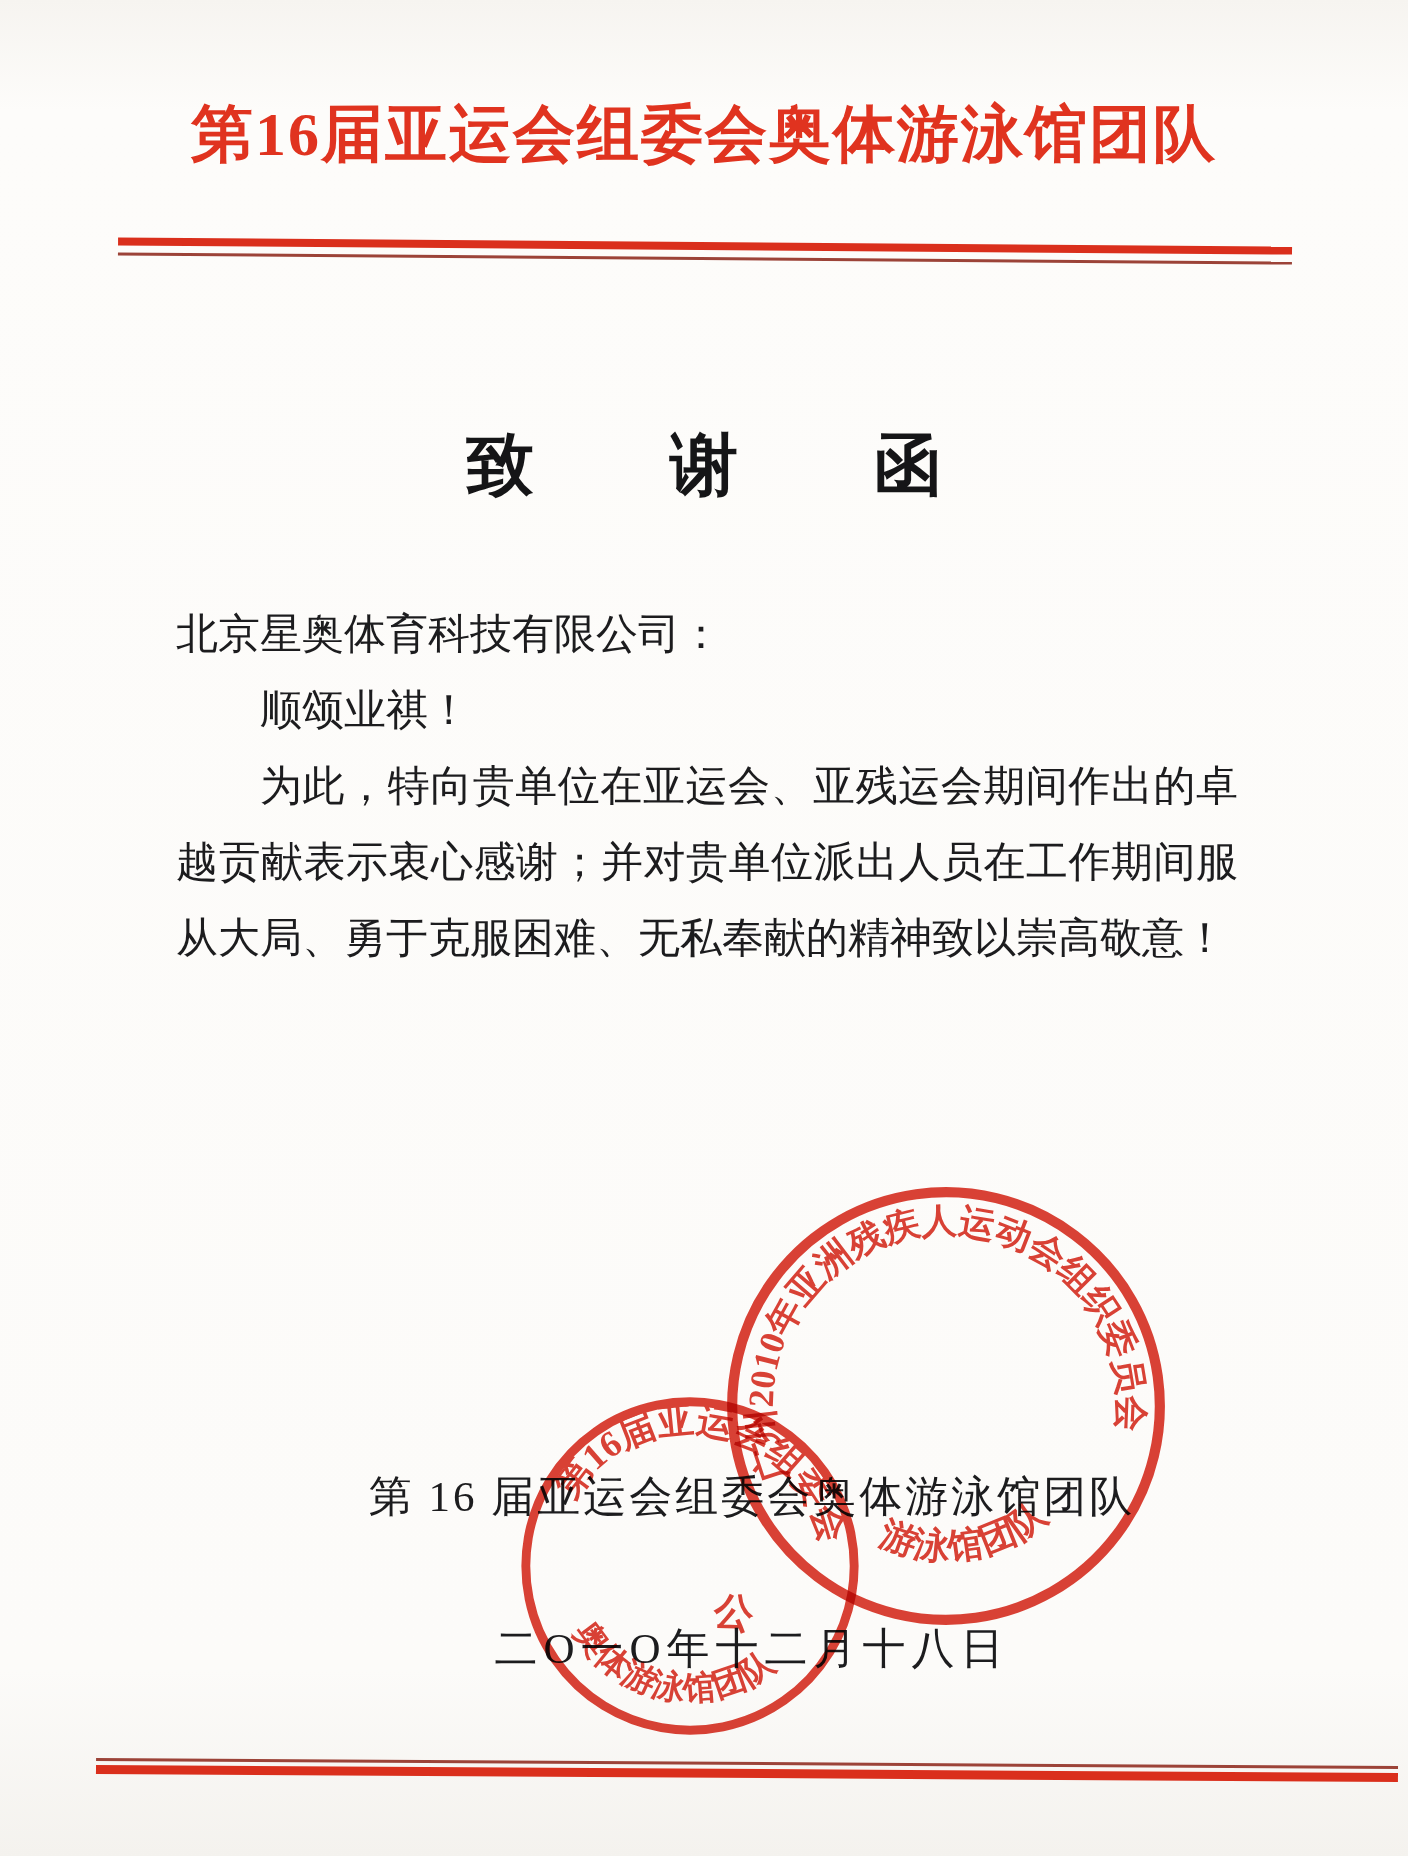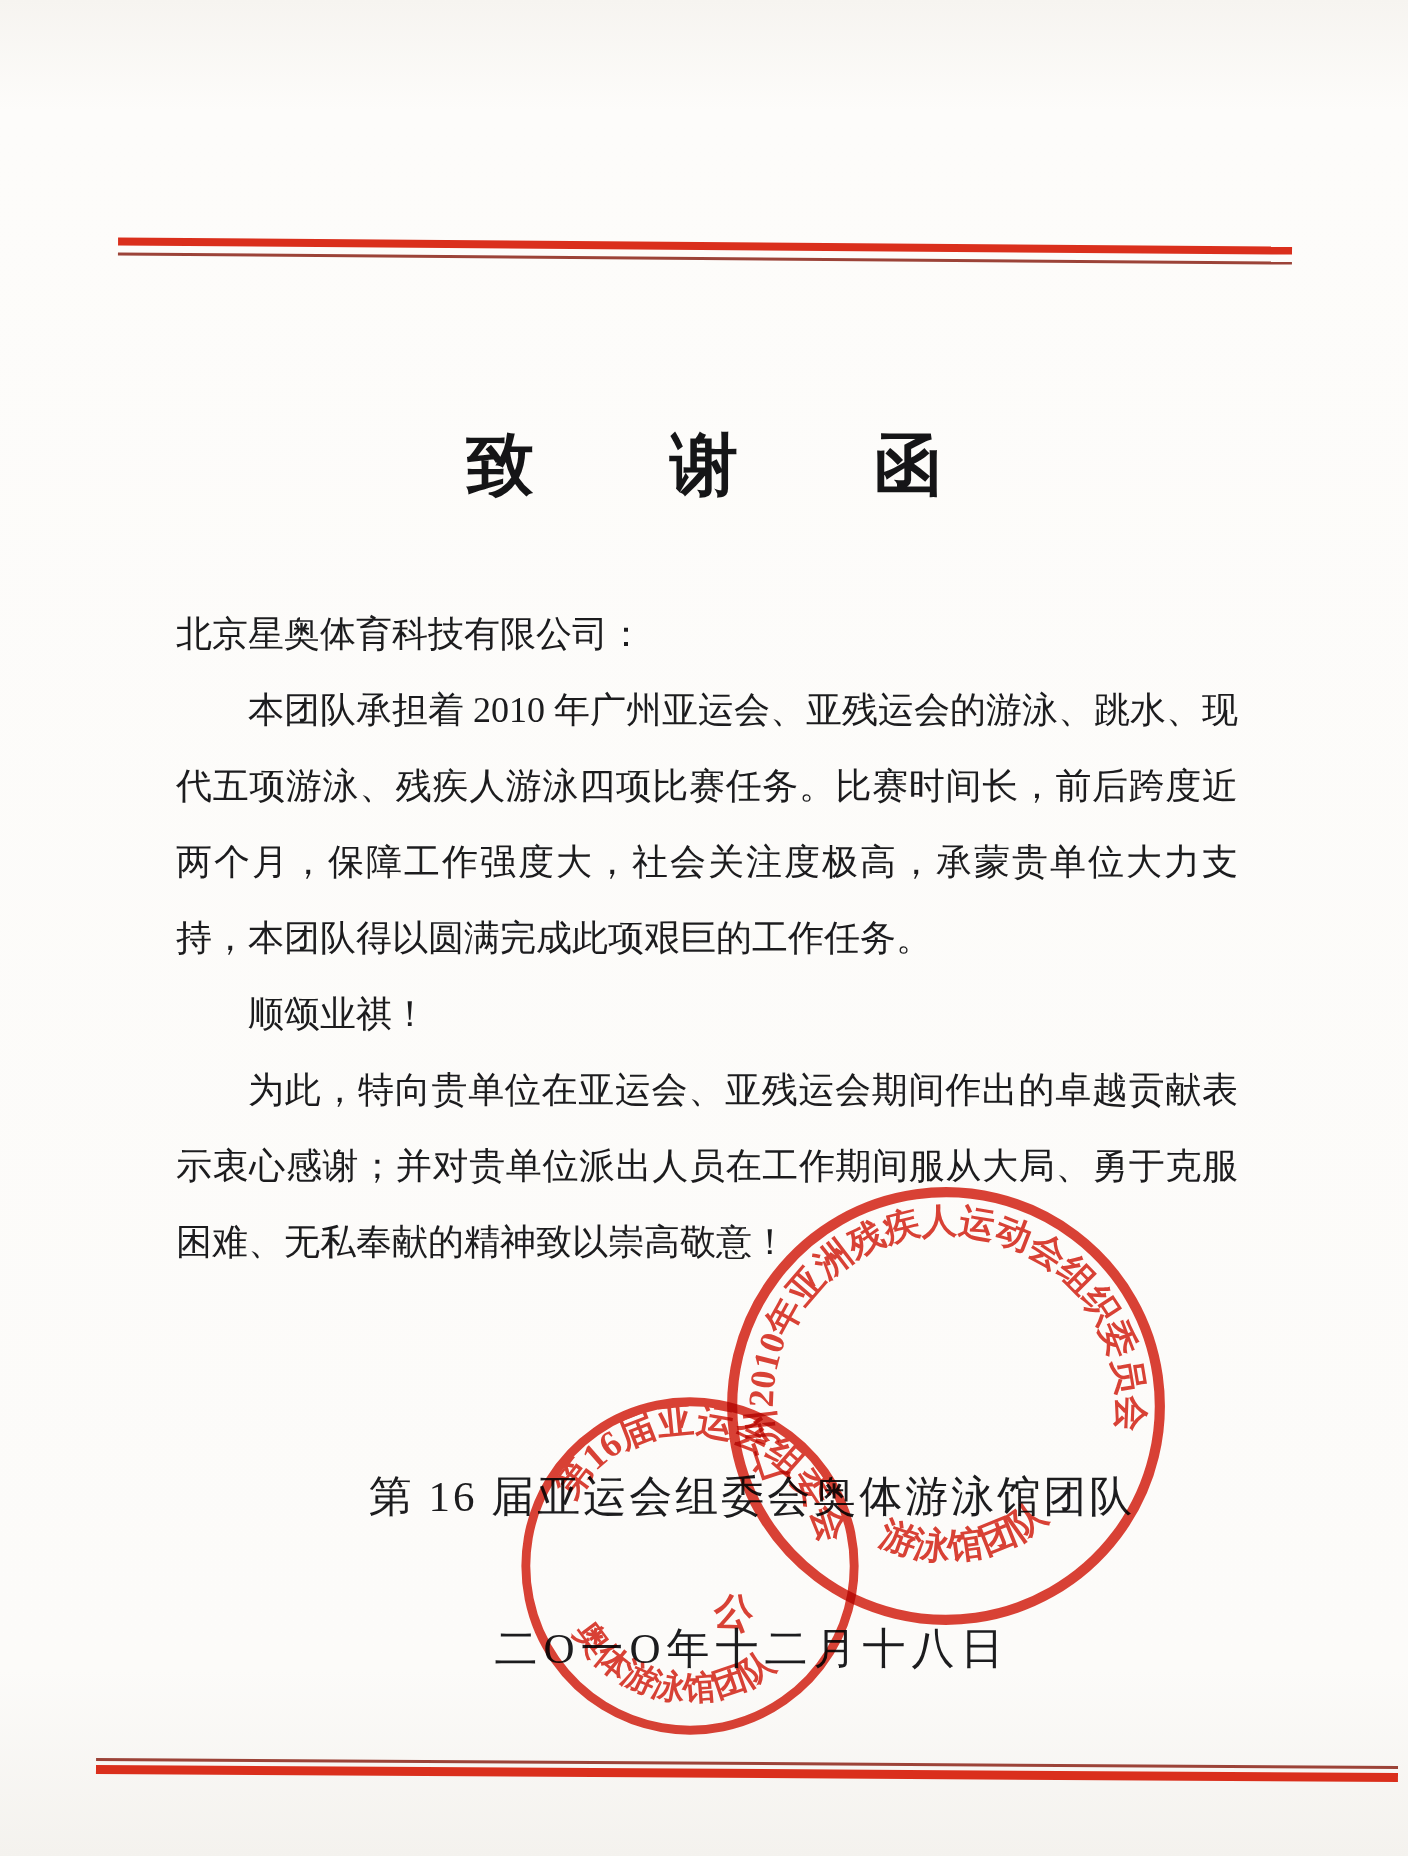--- a/index.html
+++ b/index.html
@@ -36,21 +36,21 @@
   
   .letter-title {
     position: absolute; top: 420px; left: 0; right: 0;
     text-align: center;
     font-size: 68px; font-weight: 700;
     color: #151517;
   }
   
   .body-text {
     position: absolute; top: 596px; left: 176px; width: 1062px;
-    font-size: 36px; line-height: 76px;
+    font-size: 42px; line-height: 76px;
     text-align: justify;
     color: #1c1c1e;
   }
   .body-text p { margin: 0; }
   .body-text p.indent { text-indent: 2em; }
   
   .signature-line, .date-line {
     position: absolute; left: 0; right: 0;
     text-align: center;
     font-size: 43px;
@@ -72,32 +72,32 @@
     fill: #d6281a;
     font-family: "Liberation Serif", "DejaVu Serif", serif;
     font-weight: 700;
   }
 </style>
 </head>
 <body>
 
 <div class="page">
 
+  <div class="header-title">第16届亚运会组委会奥体游泳馆团队</div>
 
   <div class="rule rule-top">
     <div class="thick"></div>
     <div class="gap"></div>
     <div class="thin"></div>
   </div>
 
   <div class="letter-title">致　　谢　　函</div>
 
   <div class="body-text">
     <p>北京星奥体育科技有限公司：</p>
-    <p class="indent">本团队承担着 2010 年广州亚运会、亚残运会的游泳、跳水、现代五项游泳、残疾人游泳四项比赛任务。比赛时间长，前后跨度近两个月，保障工作强度大，社会关注度极高，承蒙贵单位大力支持，本团队得以圆满完成此项艰巨的工作任务。</p>
     <p class="indent">顺颂业祺！</p>
     <p class="indent">为此，特向贵单位在亚运会、亚残运会期间作出的卓越贡献表示衷心感谢；并对贵单位派出人员在工作期间服从大局、勇于克服困难、无私奉献的精神致以崇高敬意！</p>
   </div>
 
   <div class="signature-line">第 16 届亚运会组委会奥体游泳馆团队</div>
 
   <div class="date-line">二O一O年十二月十八日</div>
 
   <div class="stamp stamp-right">
     <svg viewBox="0 0 440 440">

